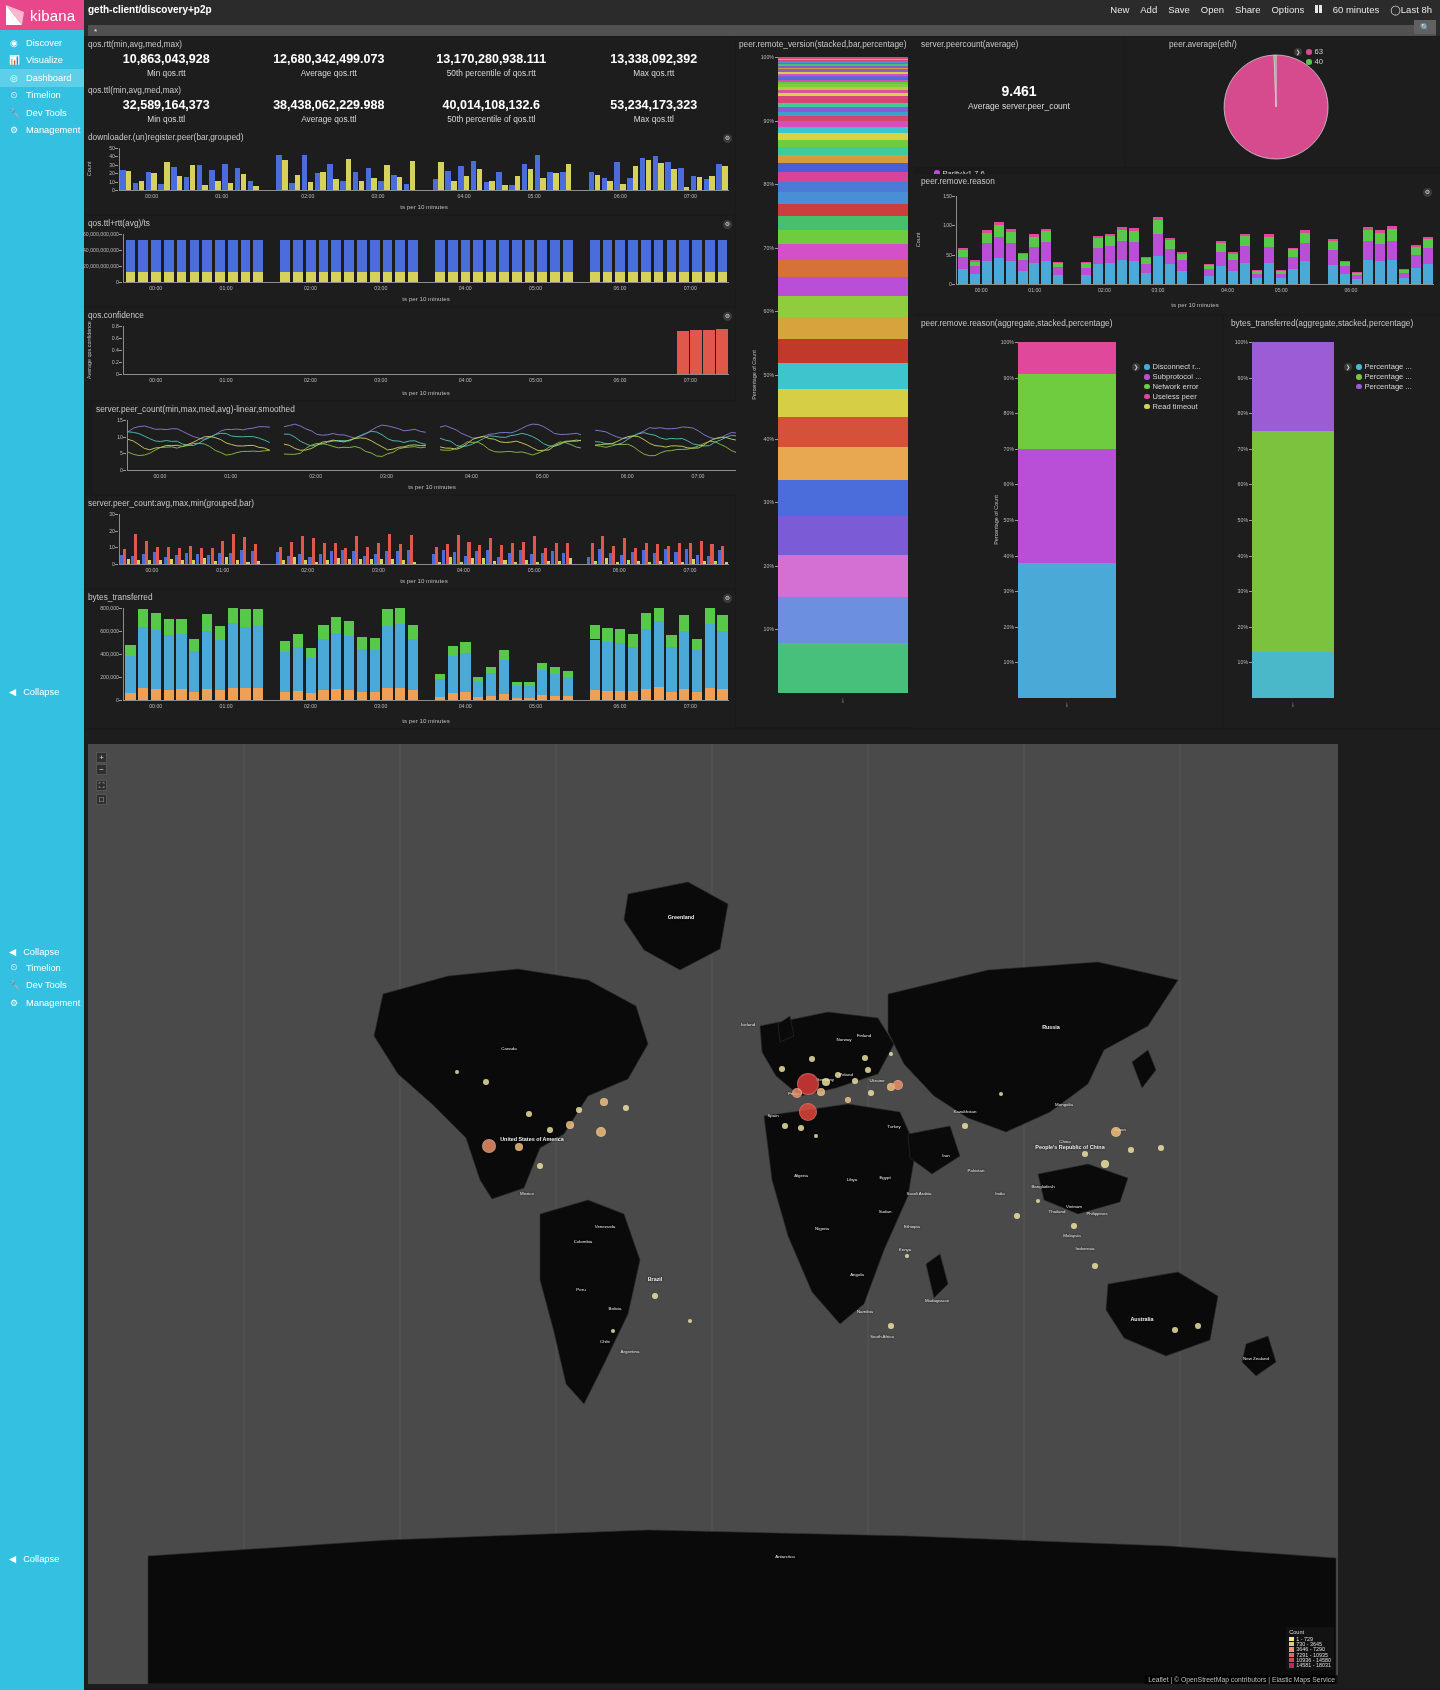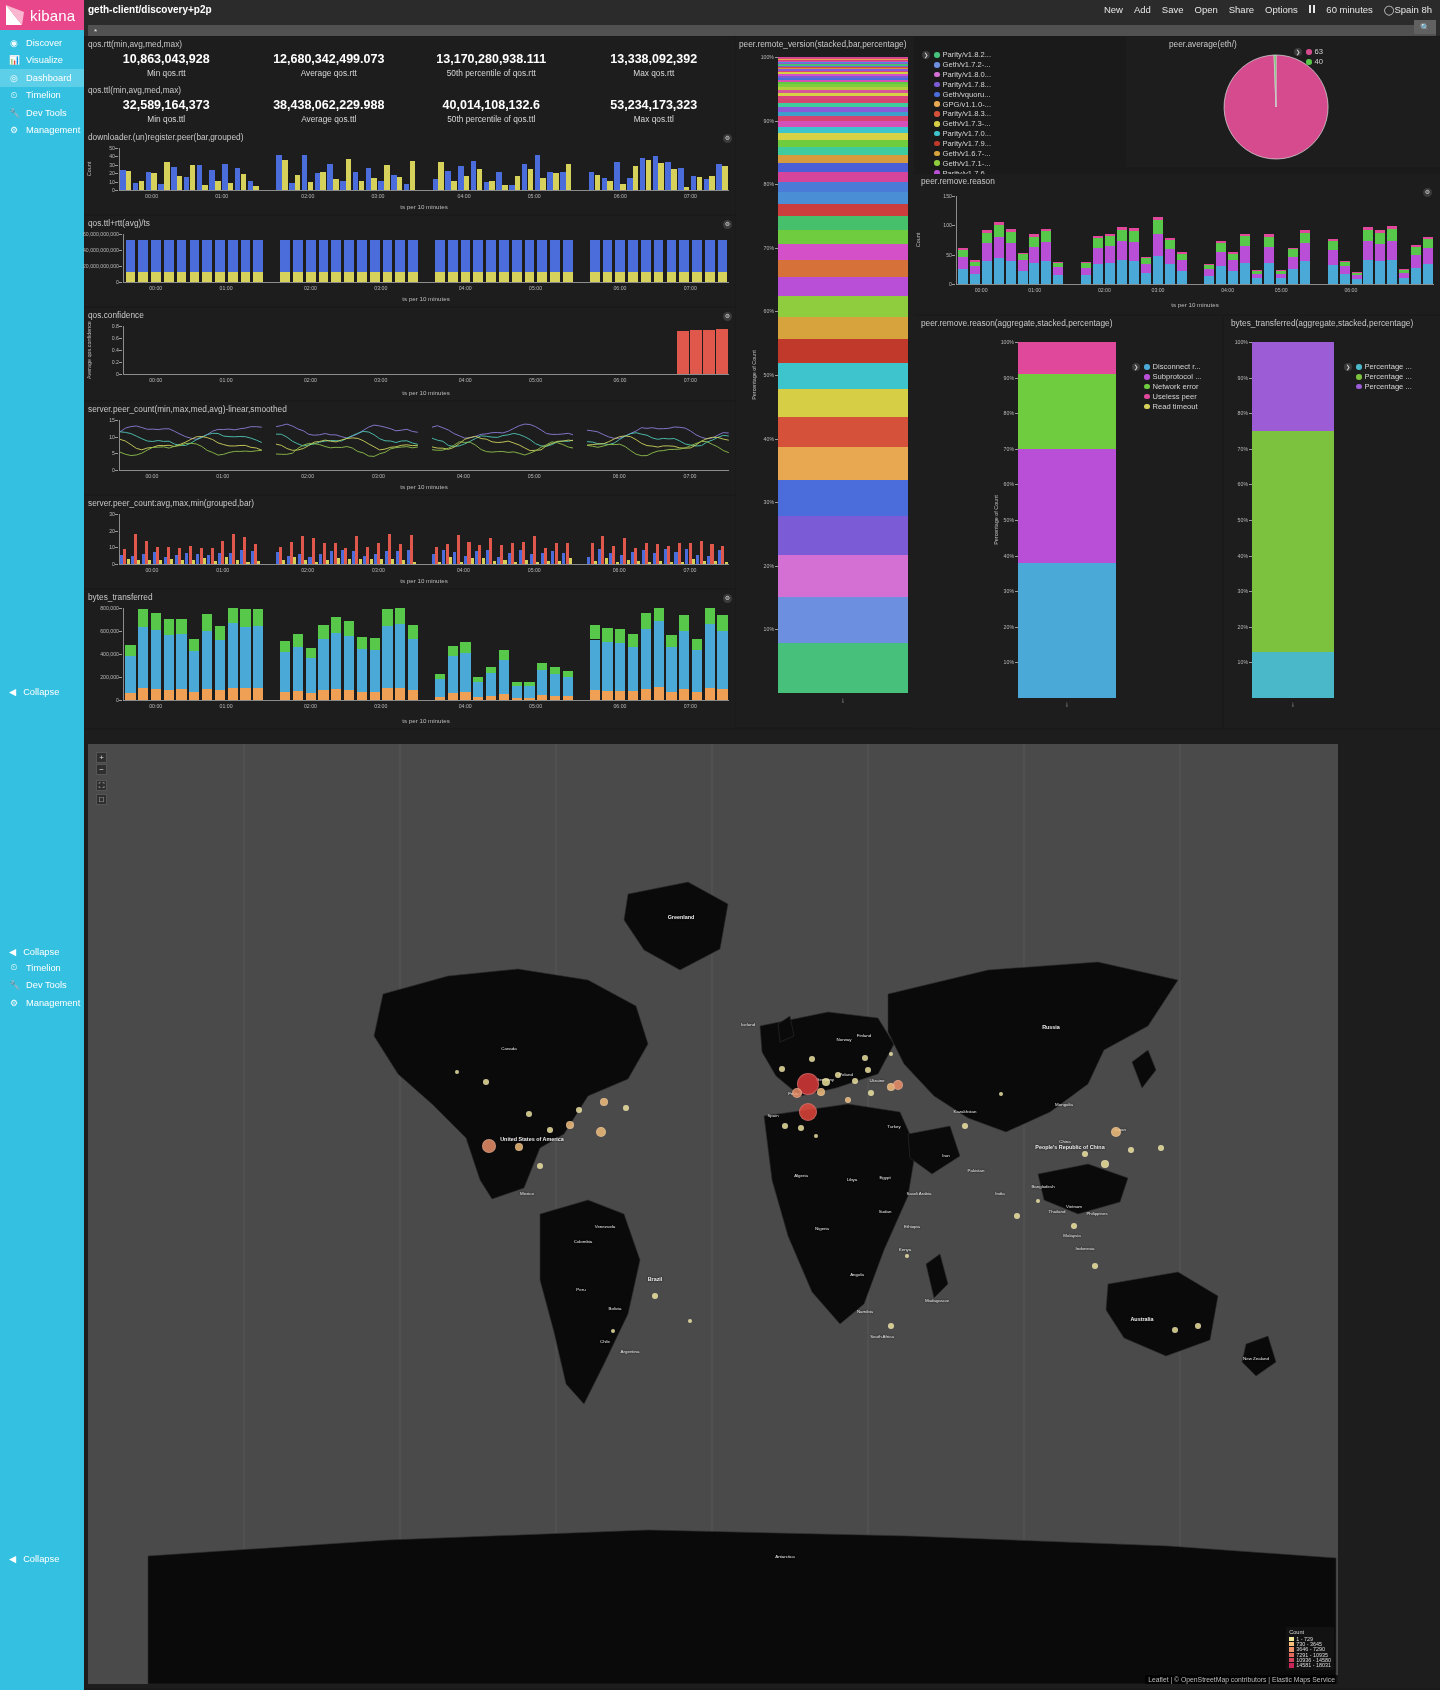--- a/index.html
+++ b/index.html
@@ -183,21 +183,21 @@
     <span>Save</span>
     <span>Open</span>
     <span>Share</span>
     <span>Options</span>
     <span class="pausebars">
         <i></i>
         <i></i>
       </span>
     <span>60 minutes</span>
     <span>
-      <span>◯</span><span>Spain 8h</span>
+      <span>◯</span><span>Last 8h</span>
     </span>
   </div>
 </div>
 
 <div id="querybar">
   <input id="queryinput" value="*" style="">
   <div id="searchbtn">🔍</div>
 </div>
 
 <div id="board">
@@ -553,21 +553,21 @@
         <div style="position:absolute;left:225.41875px;top:55px;transform:translateX(-50%);font-size:5.2px;color:#b9b9b9;white-space:nowrap">02:00</div>
         <div style="position:absolute;left:295.79375px;top:55px;transform:translateX(-50%);font-size:5.2px;color:#b9b9b9;white-space:nowrap">03:00</div>
         <div style="position:absolute;left:380.16875px;top:55px;transform:translateX(-50%);font-size:5.2px;color:#b9b9b9;white-space:nowrap">04:00</div>
         <div style="position:absolute;left:450.54375px;top:55px;transform:translateX(-50%);font-size:5.2px;color:#b9b9b9;white-space:nowrap">05:00</div>
         <div style="position:absolute;left:534.91875px;top:55px;transform:translateX(-50%);font-size:5.2px;color:#b9b9b9;white-space:nowrap">06:00</div>
         <div style="position:absolute;left:605.29375px;top:55px;transform:translateX(-50%);font-size:5.2px;color:#b9b9b9;white-space:nowrap">07:00</div>
         <div style="position:absolute;left:38px;top:67px;width:606px;text-align:center;font-size:6.2px;color:#bdbdbd">ts per 10 minutes</div>
       </div>
   </div>
 
-  <div class="panel" style="left:1px;top:366px;width:650px;height:92px">
+  <div class="panel" style="left:9px;top:366px;width:650px;height:92px">
     <div class="ptitle">server.peer_count(min,max,med,avg)-linear,smoothed</div>
     <div class="chart" id="c-pcline" style="height:76px">
         <div style="position:absolute;left:0;top:0;width:34px;height:76px">
           <div style="top:54px"></div>
           <div style="position:absolute;right:4px;top:54px;transform:translateY(-50%);font-size:5.2px;color:#b9b9b9;white-space:nowrap">0</div>
           <div style="position:absolute;right:1px;top:54px;width:3px;height:1px;background:#9a9a9a"></div>
           <div style="top:37.333333333333336px"></div>
           <div style="position:absolute;right:4px;top:37.333333333333336px;transform:translateY(-50%);font-size:5.2px;color:#b9b9b9;white-space:nowrap">5</div>
           <div style="position:absolute;right:1px;top:37.333333333333336px;width:3px;height:1px;background:#9a9a9a"></div>
           <div style="top:20.66666666666667px"></div>
@@ -1390,20 +1390,27 @@
         <div style="background:#d6459b" class="dot"></div>
         <span>Parity/v1.7.6...</span>
       </div>
       <div class="lgitem">
         <div style="width:9px;flex:none"></div>
         <div style="background:#d6457b" class="dot"></div>
         <span>Parity/v1.7.6...</span>
       </div>
     </div>
 
+  <div class="panel" style="left:830px;top:1px;width:210px;height:130px">
+    <div class="ptitle" style="padding-left:7px">server.peercount(average)</div>
+    <div style="text-align:center;padding-top:32px">
+      <div style="font-size:14px;font-weight:bold;color:#fff">9.461</div>
+      <div style="font-size:8.5px;color:#ddd;margin-top:2px">Average server.peer_count</div>
+    </div>
+  </div>
 
   <div class="panel" style="left:1042px;top:1px;width:314px;height:130px">
     <div class="ptitle" style="padding-left:43px">peer.average(eth/)</div>
     <div id="c-pie" style="position:relative;height:112px">
         <svg width="314" height="112" style="position:absolute;left:0;top:0">
           <path d="M150,56 L150.00,4.00 A52,52 0 1 1 148.04,4.04 Z" fill="#d64a8e" stroke="#cfcfcf" stroke-width="0.8"></path>
           <path d="M150,56 L148.04,4.04 A52,52 0 0 1 150.00,4.00 Z" fill="#58c84a" stroke="#cfcfcf" stroke-width="0.8"></path>
         </svg>
       </div>
     <div class="legend" id="lg-pie" style="left:168px;top:10px;width:60px;height:40px">

